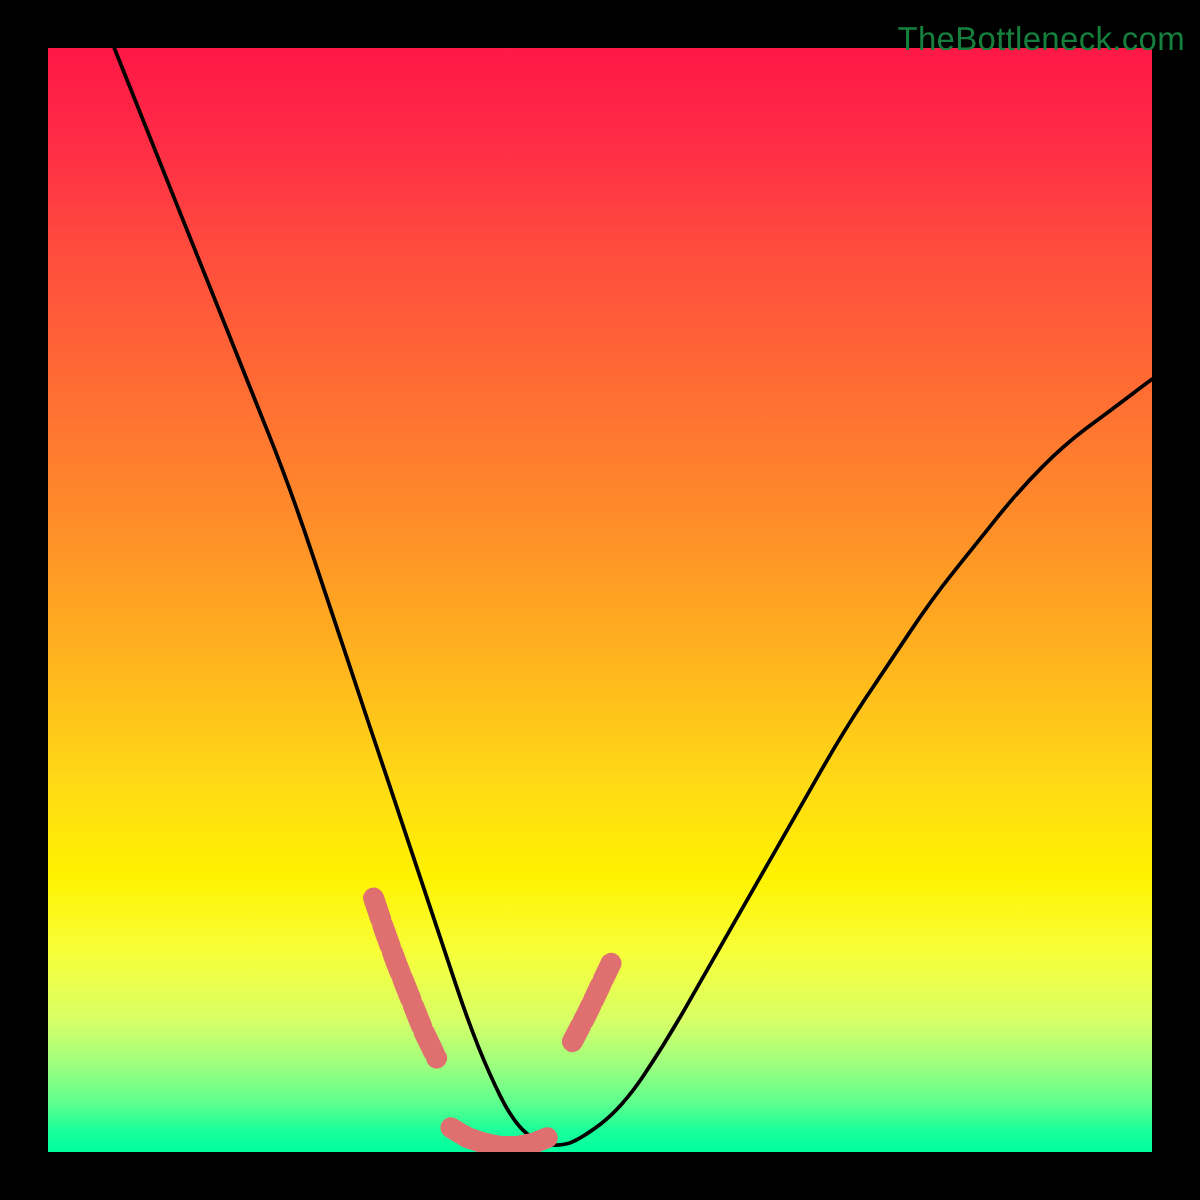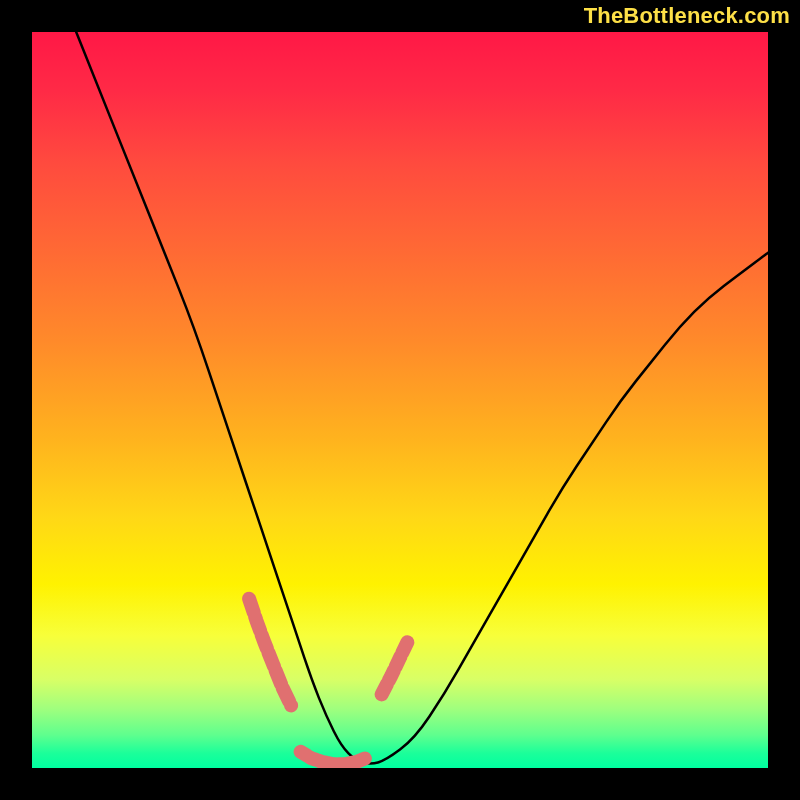--- a/index.html
+++ b/index.html
@@ -67,25 +67,25 @@
   }
   .bumps {
     fill: none;
     stroke: #e07070;
     stroke-width: 14;
     stroke-linecap: round;
     stroke-linejoin: round;
   }
   .watermark {
     position: absolute;
-    top: 3px;
+    top: 13px;
     right: 10px;
-    color: #fde047;
+    color: #15803d;
     font-size: 22px;
-    font-weight: 700;
+    font-weight: 400;
     letter-spacing: 0.2px;
     user-select: none;
   }
 </style>
 </head>
 <body>
 
 <div class="frame">
 
   <div class="plot-area">

